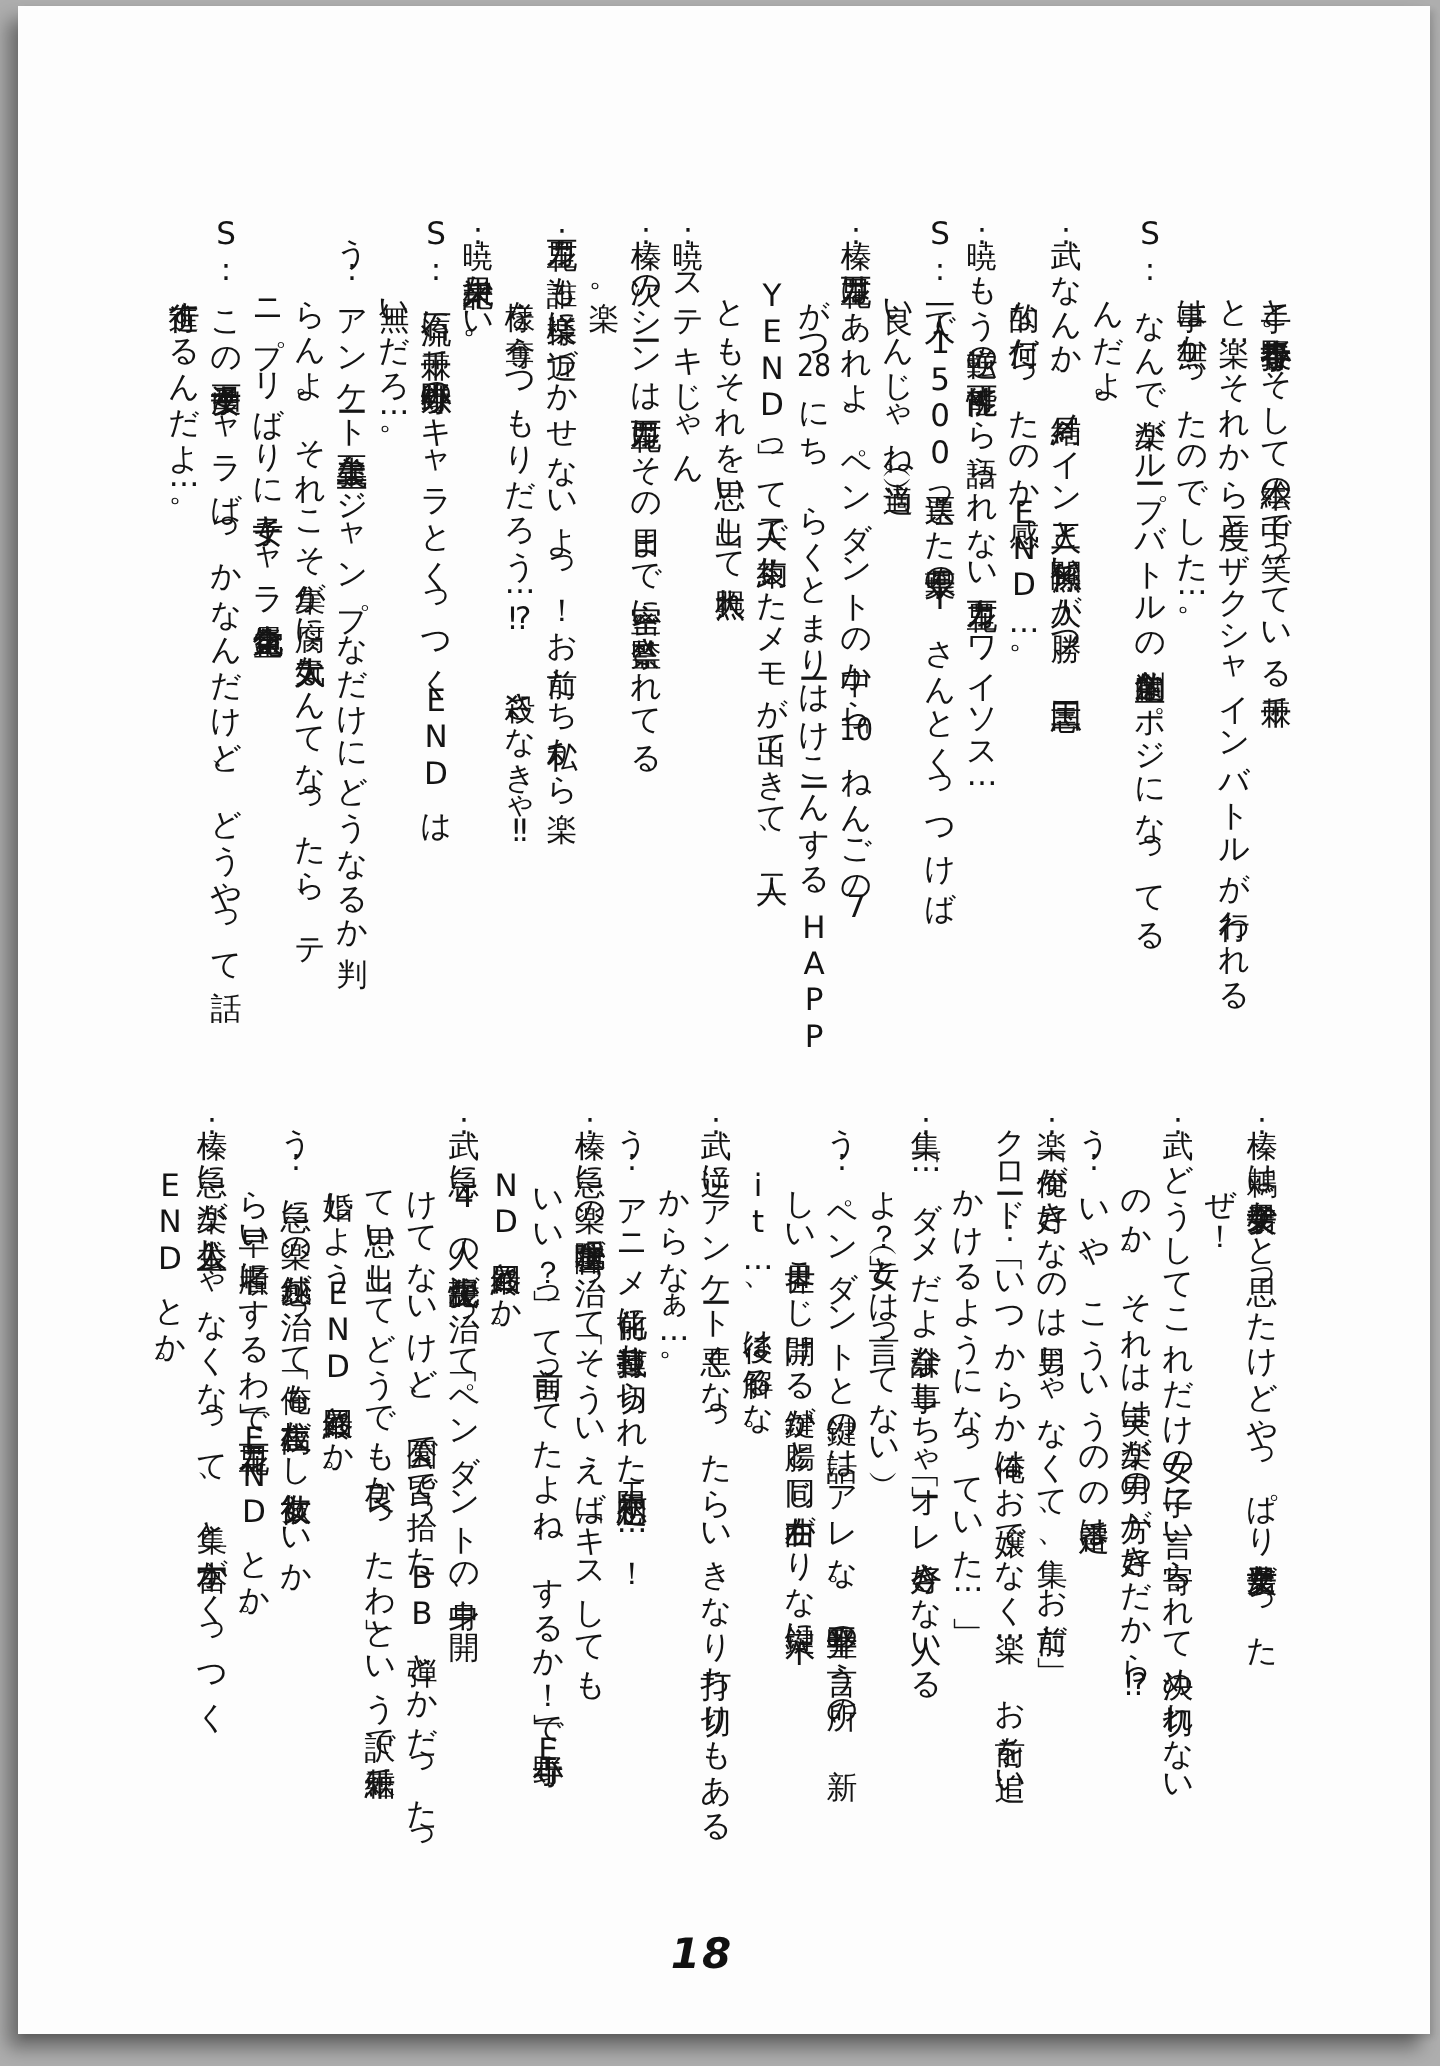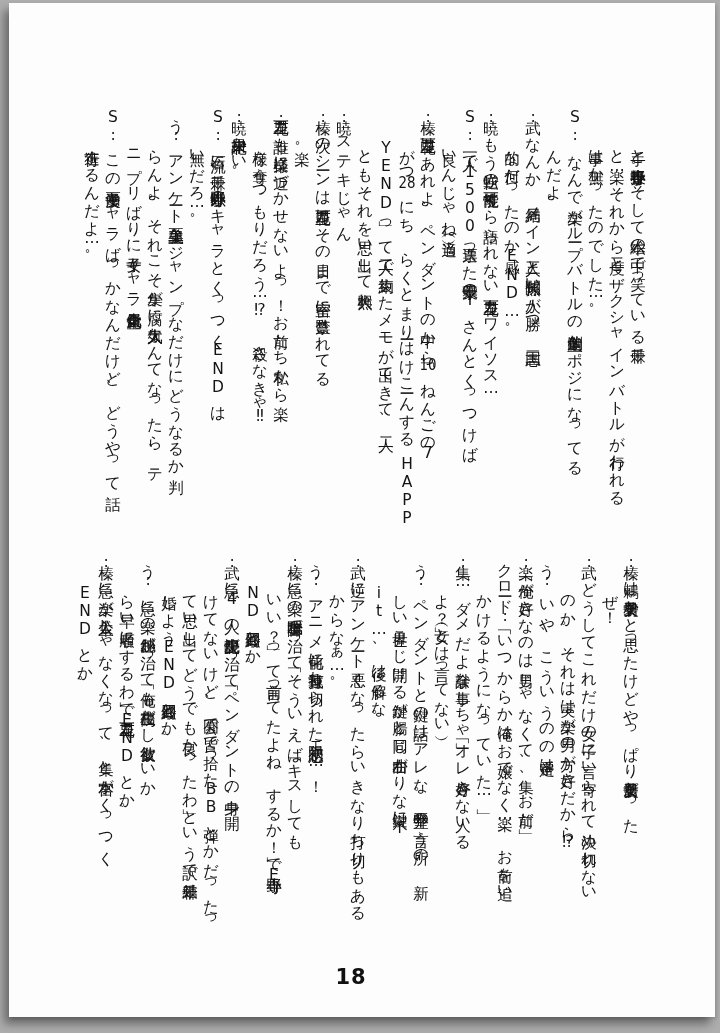--- a/index.html
+++ b/index.html
@@ -50,20 +50,21 @@
   }
   .page-number{
     position:absolute;
     bottom:28px; left:0; right:22px;
     text-align:center;
     font-size:21px;
     font-weight:bold;
     color:#111;
     font-family:"DejaVu Sans", sans-serif;
     letter-spacing:1px;
+    font-style:italic;
   }
 </style>
 </head>
 <body>
 
 <div class="scan-page">
   <div class="vblock block-top" id="top-block">
       <div class="col indent">手と小野寺春投手。そして絵本の中で笑っている千棘</div>
       <div class="col indent">と楽…それから二度とザクシャインバトルが行われる</div>
       <div class="col indent">事は無かったのでした…。</div>

